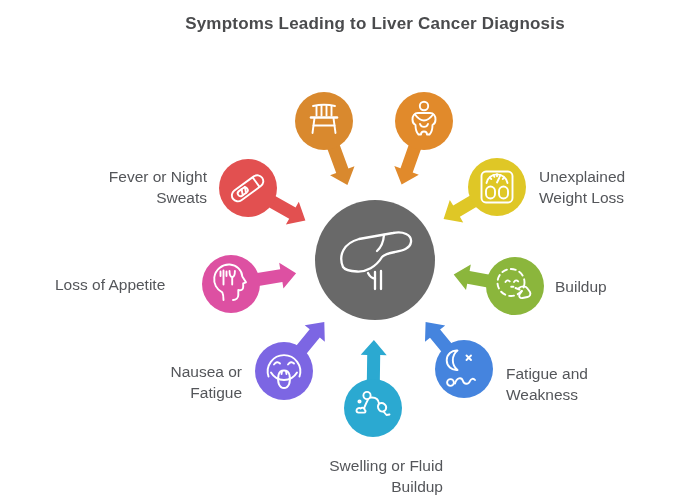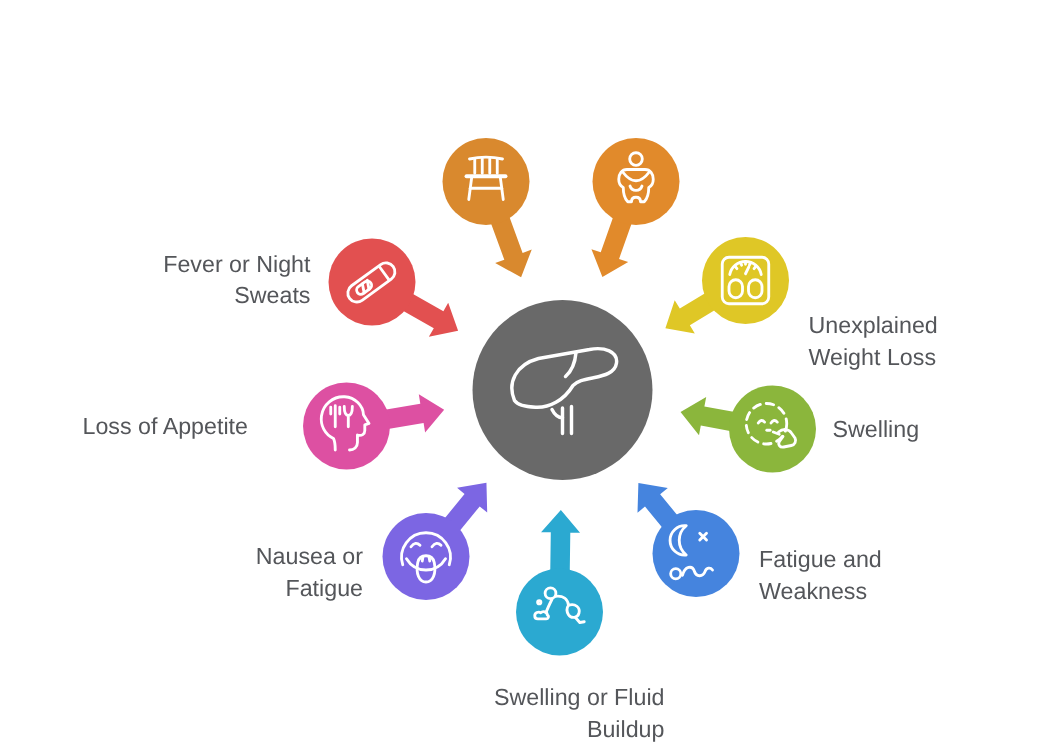--- a/index.html
+++ b/index.html
@@ -11,20 +11,21 @@
   .diagram { position:absolute; left:0; top:0; }
   .lbl { position:absolute; font-size:15.5px; line-height:21px; color:var(--text-color,#54565a); }
   .icon { stroke:#fff; fill:none; stroke-width:1.9; stroke-linecap:round; stroke-linejoin:round; }
   .icon-thick { stroke:#fff; fill:none; stroke-width:2.3; stroke-linecap:round; stroke-linejoin:round; }
 </style>
 </head>
 <body style="--text-color: #54565A; --title-color: #4A4B4D; --bg-color: #FFFFFF;">
 
 <div class="stage">
 
+  <div class="title">Symptoms Leading to Liver Cancer Diagnosis</div>
 
   <svg class="diagram" width="700" height="500" viewBox="0 0 700 500">
 
     <polygon fill="#D9892E" points="326.2,145.8 336.2,173.1 330.1,175.3 347.4,184.9 354.5,166.3 348.4,168.6 338.4,141.3"></polygon>
     <polygon fill="#E18A2B" points="409.9,141.5 400.5,168.2 394.3,166.1 401.6,184.6 418.8,174.7 412.7,172.6 422.2,145.8"></polygon>
     <polygon fill="#DFC726" points="473.1,193.7 453.2,205.6 449.8,200.1 443.6,218.9 463.2,222.4 459.9,216.8 479.7,204.9"></polygon>
     <polygon fill="#8BB63C" points="492.6,275.2 469.6,271.0 470.8,264.6 453.7,274.6 466.0,290.1 467.2,283.7 490.2,288.0"></polygon>
     <polygon fill="#4584DE" points="453.9,346.3 440.1,329.5 445.2,325.4 425.6,322.0 425.0,341.8 430.0,337.7 443.8,354.5"></polygon>
     <polygon fill="#2BA9D1" points="379.8,384.1 380.2,355.1 386.7,355.2 373.9,340.0 360.7,354.8 367.2,354.9 366.8,383.9"></polygon>
     <polygon fill="#7C66E3" points="304.2,356.6 319.8,337.6 324.8,341.7 324.3,321.9 304.7,325.2 309.7,329.3 294.2,348.3"></polygon>
@@ -118,21 +119,21 @@
     <g class="icon" transform="translate(219,159)">
       <g transform="rotate(-36 29 29)">
         <rect x="10.5" y="23" width="36" height="12" rx="6"></rect>
         <rect x="17" y="26.2" width="11" height="5.6" rx="2.8"></rect>
         <path d="M20.5,31.8 l2.6,-5.6 M24.5,31.8 l2.6,-5.6"></path>
         <path d="M39,23.5 v11"></path>
       </g>
     </g>
   </svg>
 
-  <div class="lbl" style="left:539px; top:166px; width:100px; text-align:left;margin-top:41px;">Unexplained Weight Loss</div>
-  <div class="lbl" style="left:555px; top:276px; width:120px; text-align:left;">Swelling</div>
+  <div class="lbl" style="left:539px; top:166px; width:100px; text-align:left;">Unexplained Weight Loss</div>
+  <div class="lbl" style="left:555px; top:276px; width:120px; text-align:left;">Buildup</div>
   <div class="lbl" style="left:506px; top:363px; width:110px; text-align:left;">Fatigue and Weakness</div>
   <div class="lbl" style="left:303px; top:455px; width:140px; text-align:right;">Swelling or Fluid Buildup</div>
   <div class="lbl" style="left:120px; top:361px; width:122px; text-align:right;">Nausea or Fatigue</div>
   <div class="lbl" style="left:55px;  top:274px; width:135px; text-align:left;">Loss of Appetite</div>
   <div class="lbl" style="left:80px;  top:166px; width:127px; text-align:right;">Fever or Night Sweats</div>
 
 </div>
 
 </body></html>

